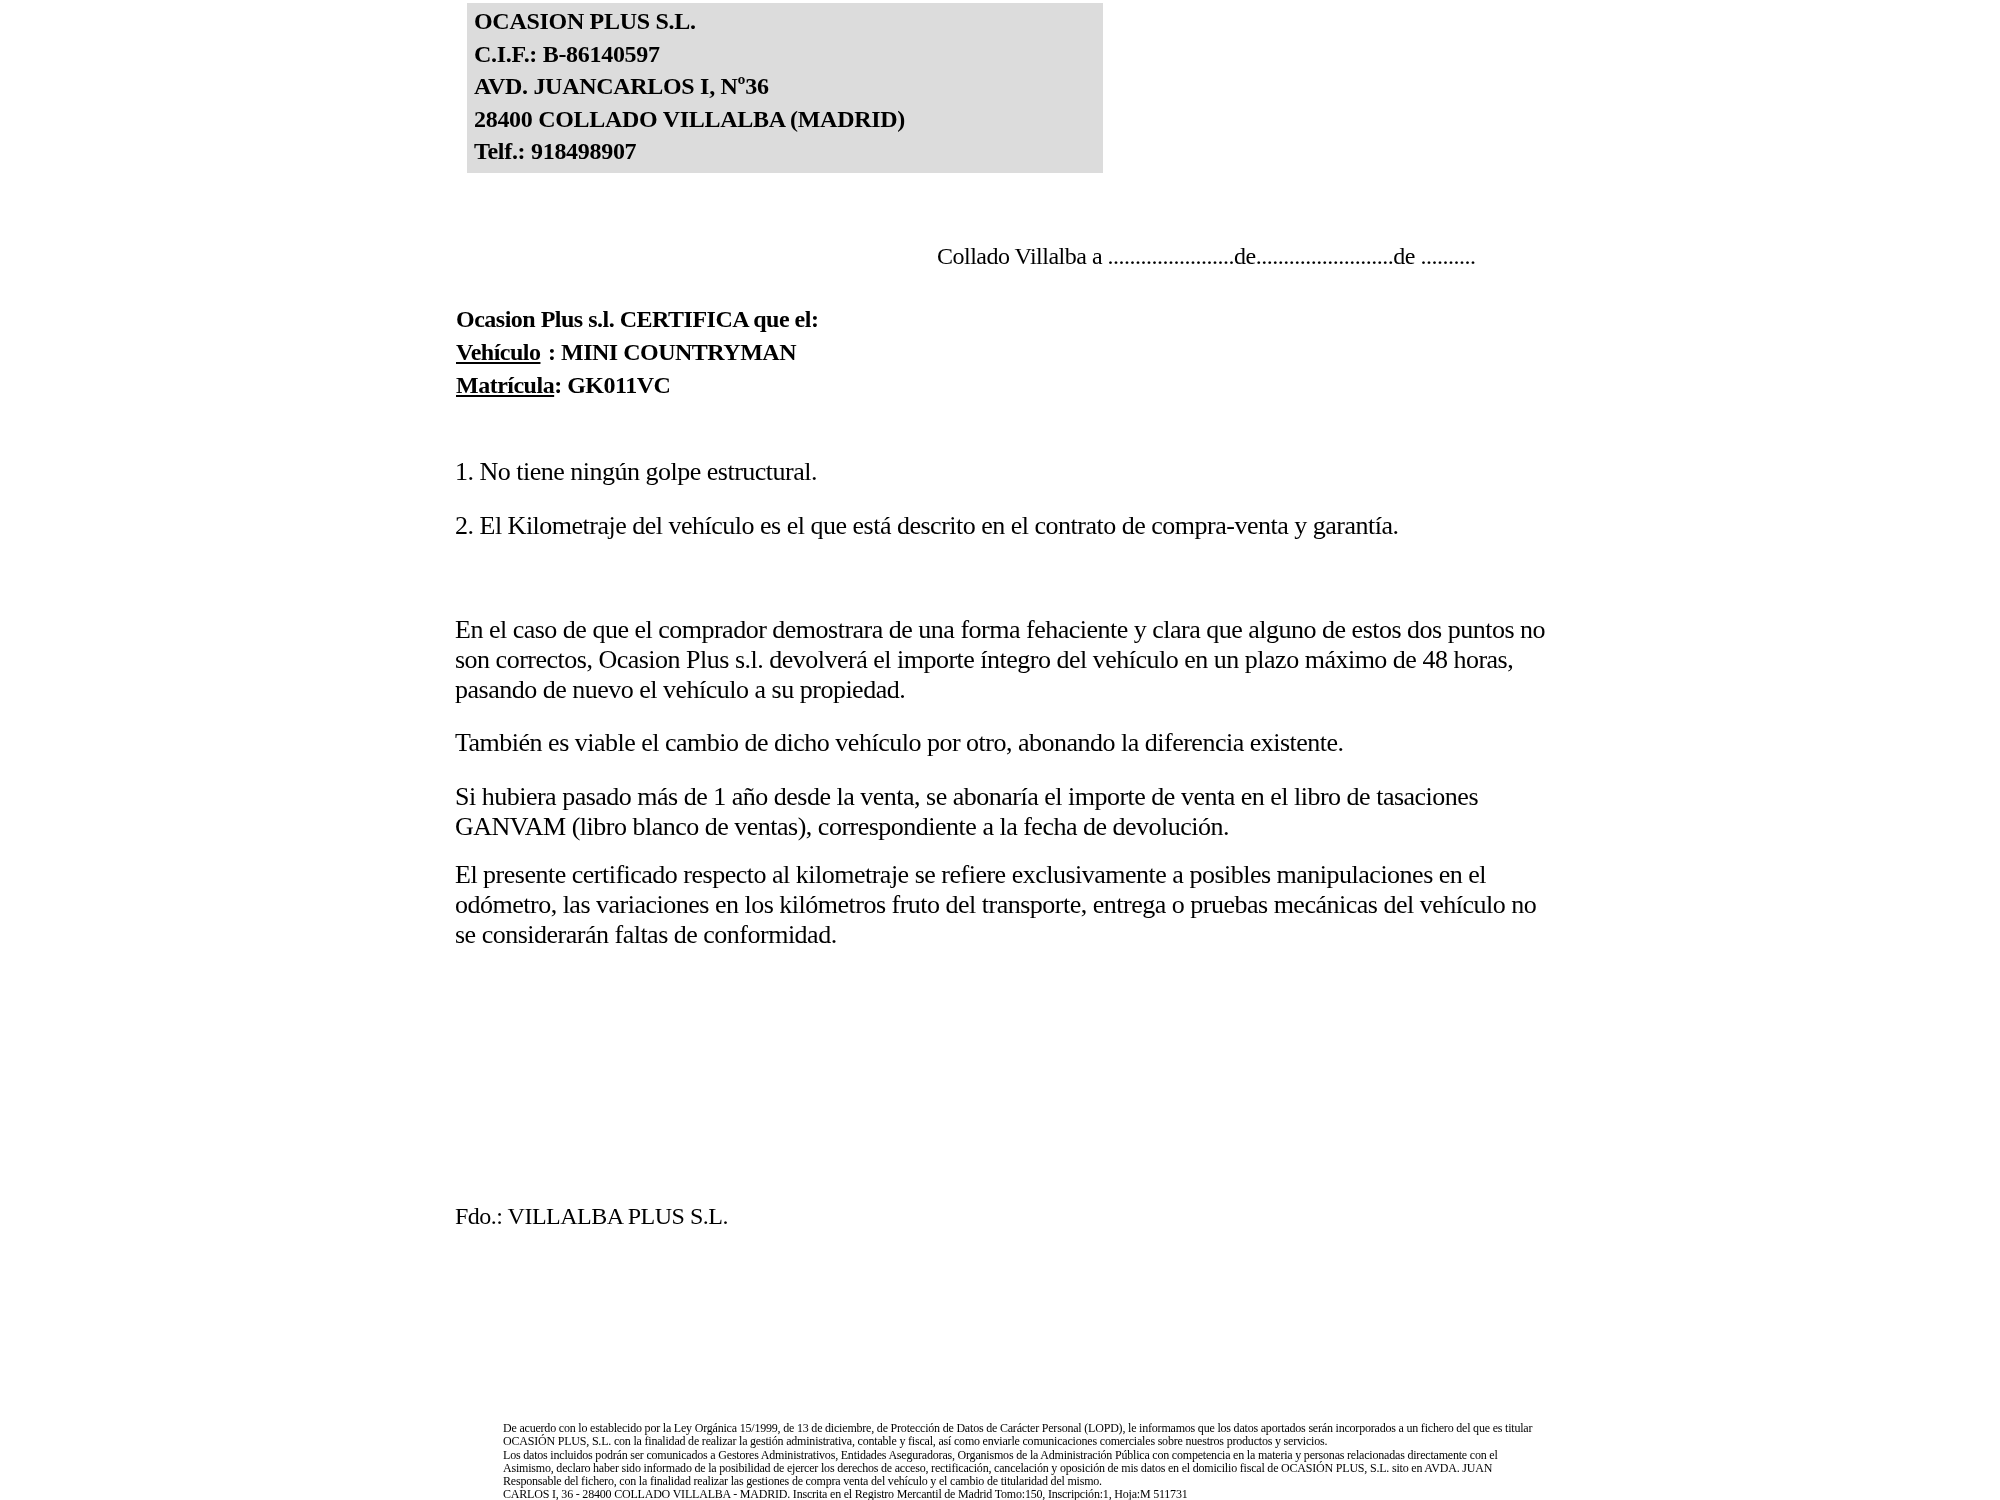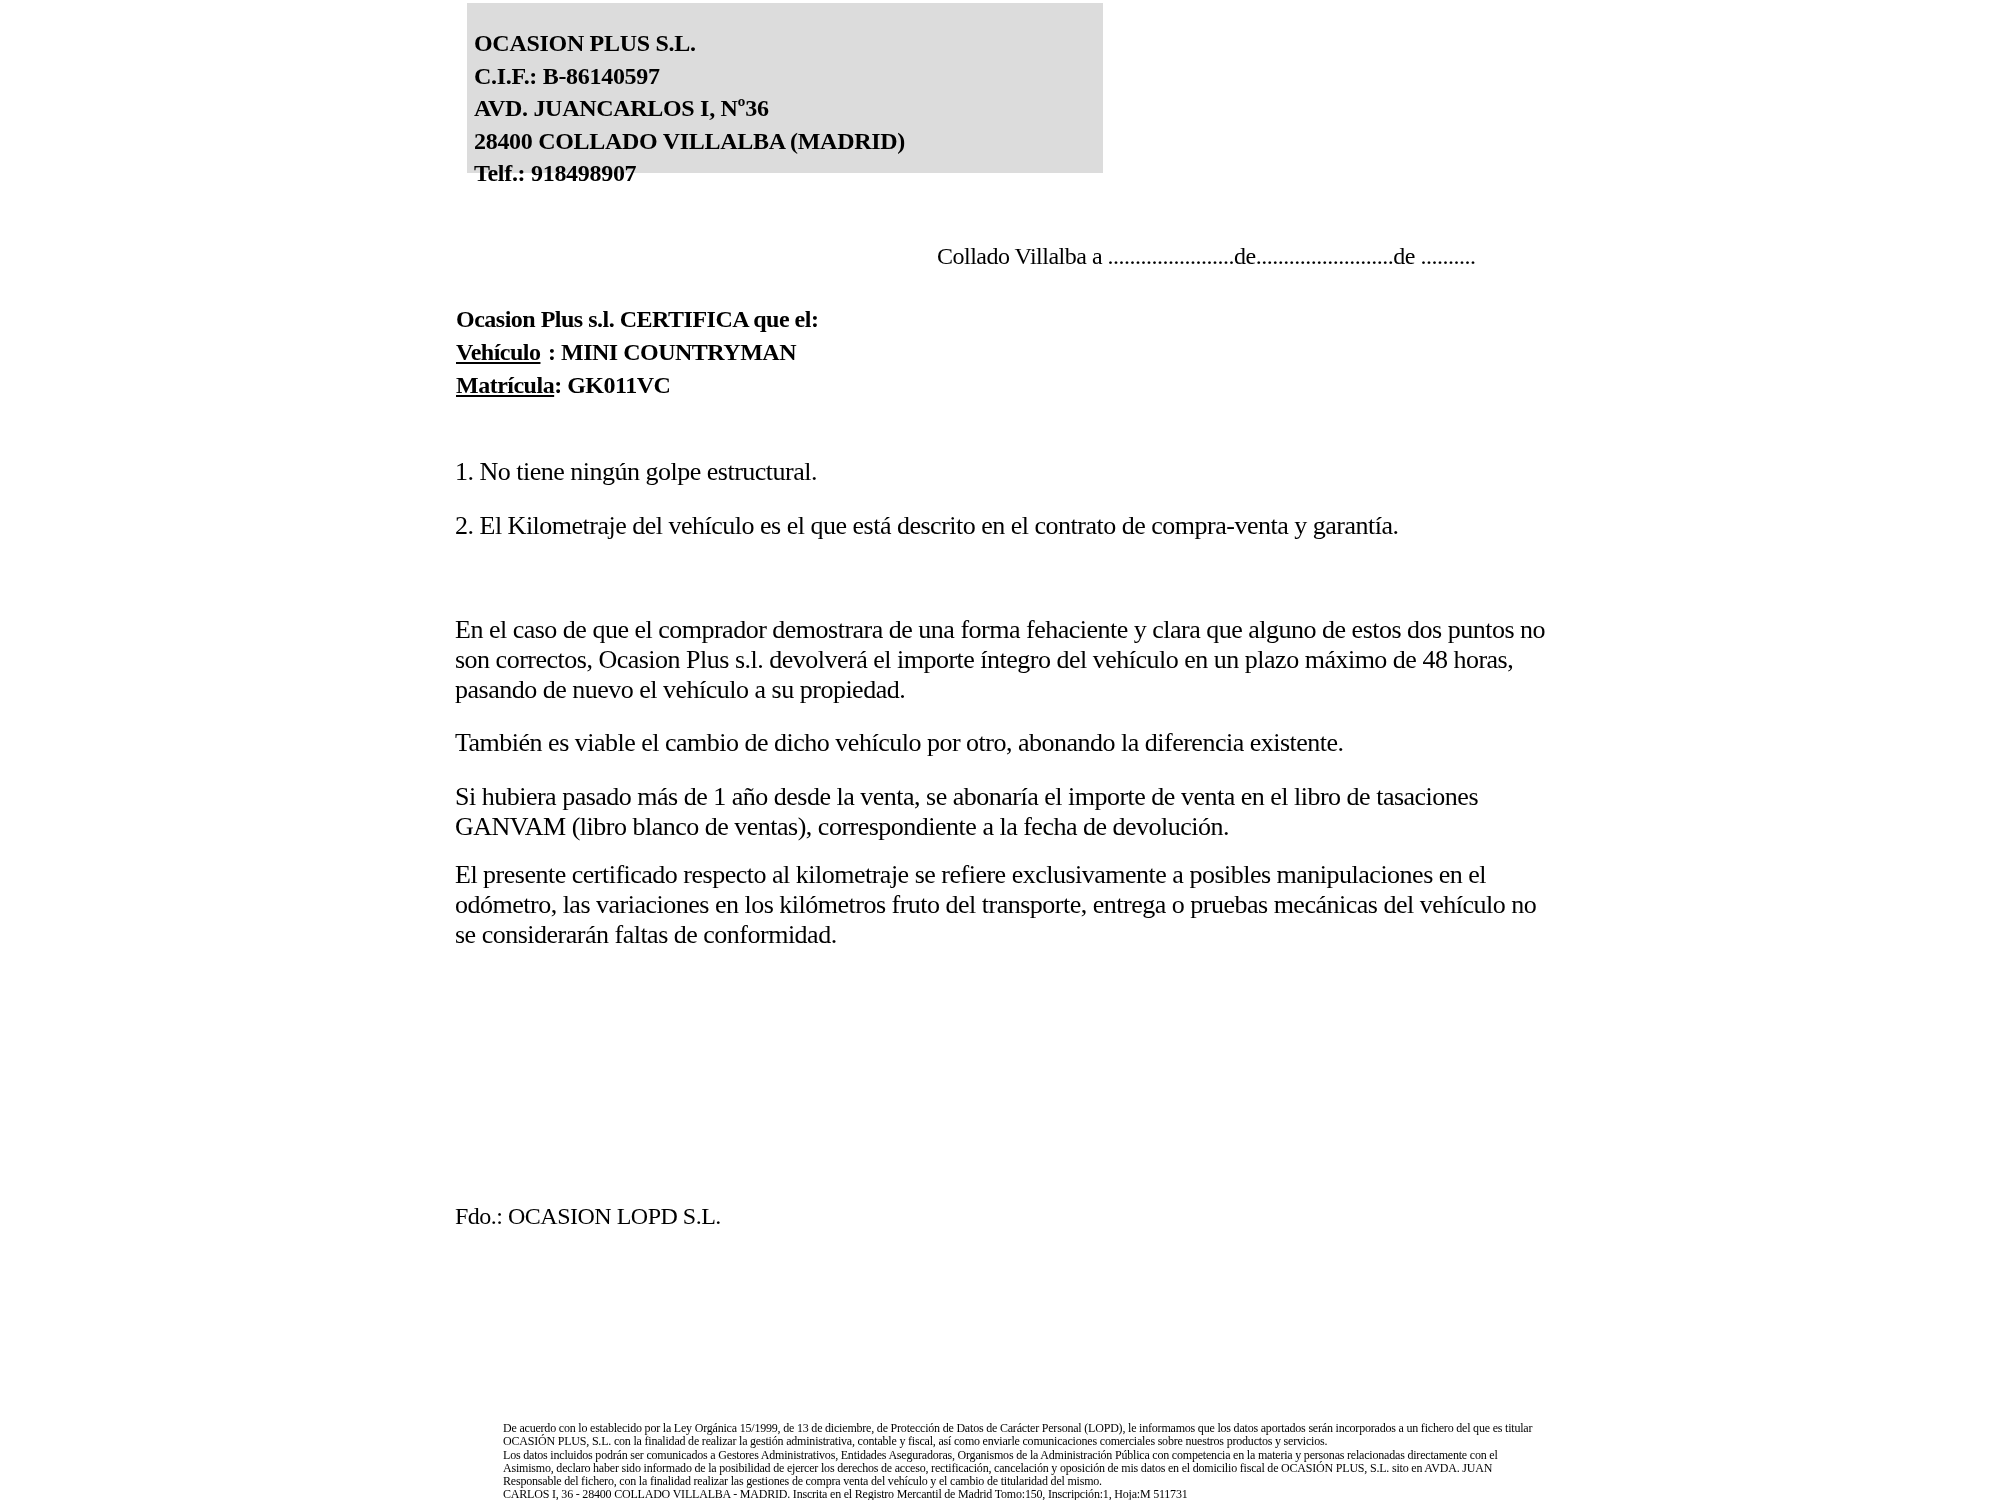--- a/index.html
+++ b/index.html
@@ -11,21 +11,21 @@
     color: #000000;
     font-family: "Liberation Serif", "DejaVu Serif", serif;
     overflow: hidden;
   }
   .abs { position: absolute; }
 
   .header-box {
     left: 467px; top: 3px;
     width: 636px; height: 170px;
     background: #dcdcdc;
-    padding: 24px 0 0 7px;
+    padding: 2px 0 0 7px;
     box-sizing: border-box;
   }
   .header-box .hline {
     font-weight: bold;
     font-size: 24px;
     line-height: 32.5px;
     letter-spacing: -0.3px;
     white-space: nowrap;
   }
 
@@ -114,21 +114,21 @@
   <div class="abs body-text para-1">En el caso de que el comprador demostrara de una forma fehaciente y clara que alguno de estos dos puntos no
 son correctos, Ocasion Plus s.l. devolverá el importe íntegro del vehículo en un plazo máximo de 48 horas,
 pasando de nuevo el vehículo a su propiedad.</div>
   <div class="abs body-text para-2">También es viable el cambio de dicho vehículo por otro, abonando la diferencia existente.</div>
   <div class="abs body-text para-3">Si hubiera pasado más de 1 año desde la venta, se abonaría el importe de venta en el libro de tasaciones
 GANVAM (libro blanco de ventas), correspondiente a la fecha de devolución.</div>
   <div class="abs body-text para-4">El presente certificado respecto al kilometraje se refiere exclusivamente a posibles manipulaciones en el
 odómetro, las variaciones en los kilómetros fruto del transporte, entrega o pruebas mecánicas del vehículo no
 se considerarán faltas de conformidad.</div>
 
-  <div class="abs signature">Fdo.: OCASION LOPD S.L.</div>
+  <div class="abs signature">Fdo.: VILLALBA PLUS S.L.</div>
 
   <div class="abs legal-footer">
     <div class="fline">De acuerdo con lo establecido por la Ley Orgánica 15/1999, de 13 de diciembre, de Protección de Datos de Carácter Personal (LOPD), le informamos que los datos aportados serán incorporados a un fichero del que es titular</div>
     <div class="fline">OCASIÓN PLUS, S.L. con la finalidad de realizar la gestión administrativa, contable y fiscal, así como enviarle comunicaciones comerciales sobre nuestros productos y servicios.</div>
     <div class="fline">Los datos incluidos podrán ser comunicados a Gestores Administrativos, Entidades Aseguradoras, Organismos de la Administración Pública con competencia en la materia y personas relacionadas directamente con el</div>
     <div class="fline">Asimismo, declaro haber sido informado de la posibilidad de ejercer los derechos de acceso, rectificación, cancelación y oposición de mis datos en el domicilio fiscal de OCASIÓN PLUS, S.L. sito en AVDA. JUAN</div>
     <div class="fline">Responsable del fichero, con la finalidad realizar las gestiones de compra venta del vehículo y el cambio de titularidad del mismo.</div>
     <div class="fline">CARLOS I, 36 - 28400 COLLADO VILLALBA - MADRID. Inscrita en el Registro Mercantil de Madrid Tomo:150, Inscripción:1, Hoja:M 511731</div>
   </div>
 

